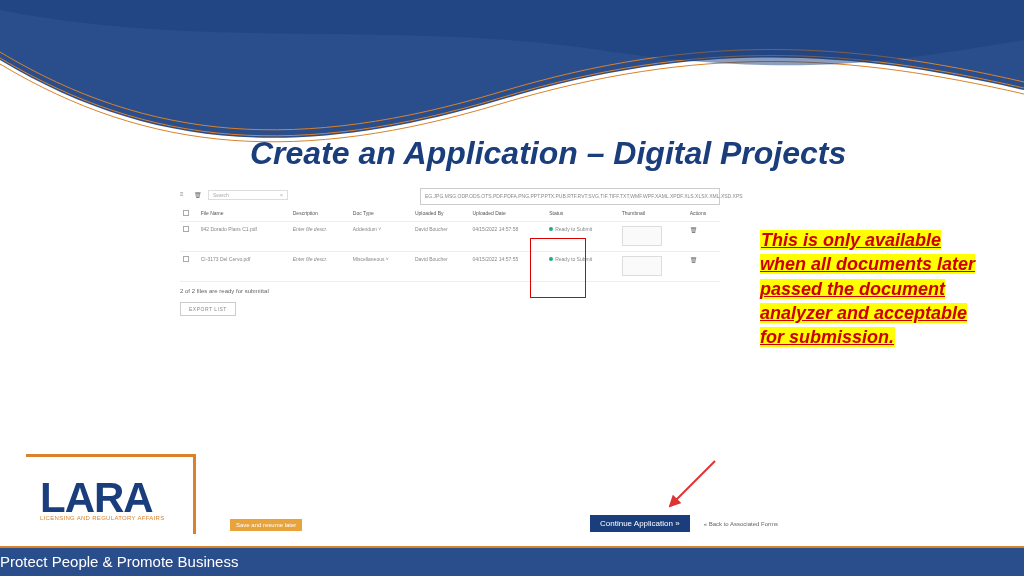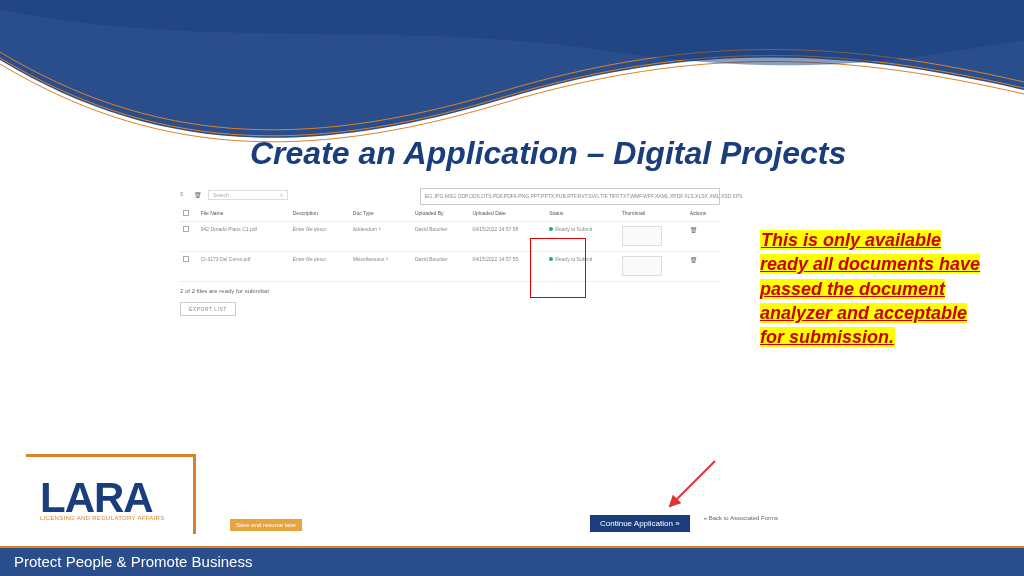--- a/index.html
+++ b/index.html
@@ -36,27 +36,27 @@
 .callout { position: absolute; top: 228px; left: 760px; width: 230px; font-size: 18px; font-weight: bold; font-style: italic; color: #c00; text-decoration: underline; line-height: 1.35; }
 .callout span { background: #ffff00; padding: 0 1px; }
 
 .logo-box { position: absolute; left: 26px; bottom: 42px; width: 170px; height: 80px; border: 3px solid #d9822b; border-left: none; border-bottom: none; }
 .logo-text { position: absolute; left: 40px; bottom: 55px; }
 .logo-main { font-size: 42px; font-weight: 900; color: #1a3d7c; letter-spacing: -1px; line-height: 0.8; }
 .logo-sub { font-size: 6px; color: #d9822b; letter-spacing: 0.3px; }
 
 .save-btn { position: absolute; left: 230px; bottom: 45px; background: #e8a33d; color: #fff; font-size: 6px; padding: 3px 6px; }
 
-.continue-area { position: absolute; left: 590px; bottom: 44px; display: flex; align-items: flex-start; gap: 14px; }
+.continue-area { position: absolute; left: 590px; bottom: 44px; display: flex; align-items: center; gap: 14px; }
 .continue-btn { background: #1a3d7c; color: #fff; font-size: 8px; padding: 4px 10px; }
 .back-link { font-size: 6px; color: #666; }
 
 .arrow { position: absolute; left: 660px; bottom: 60px; }
 
-.footer { position: absolute; bottom: 0; left: 0; width: 1024px; height: 30px; background: #2a4d8c; color: #fff; font-size: 15px; padding: 5px 14px; border-top: 2px solid #d9822b; }
+.footer { position: absolute; bottom: 0; left: 0; width: 1024px; height: 30px; background: #2a4d8c; color: #fff; font-size: 15px; padding: 5px 0; border-top: 2px solid #d9822b; }
 </style>
 </head>
 <body>
 
 <svg class="header-wave" viewBox="0 0 1024 170" preserveAspectRatio="none">
   <path d="M0,0 L1024,0 L1024,90 C850,50 700,40 500,100 C300,160 150,150 0,60 Z" fill="#2a4d8c"></path>
   <path d="M0,58 C150,148 300,158 500,98 C700,38 850,48 1024,88" stroke="#d9822b" stroke-width="1" fill="none"></path>
   <path d="M0,52 C150,142 300,152 500,92 C700,32 850,42 1024,82" stroke="#d9822b" stroke-width="1" fill="none"></path>
   <path d="M0,64 C150,154 300,164 500,104 C700,44 850,54 1024,94" stroke="#d9822b" stroke-width="1" fill="none"></path>
   <path d="M0,0 L1024,0 L1024,40 C900,60 800,80 600,50 C400,20 200,50 0,10 Z" fill="#1a3d7c" opacity="0.5"></path>
@@ -115,21 +115,21 @@
       </tr>
     </tbody>
   </table>
 
   <div class="ready-text">2 of 2 files are ready for submittal</div>
   <div class="export-btn">EXPORT LIST</div>
 </div>
 
 <div class="status-box"></div>
 
-<div class="callout"><span>This is only available ready all documents have passed the document analyzer and acceptable for submission.</span></div>
+<div class="callout"><span>This is only available when all documents later passed the document analyzer and acceptable for submission.</span></div>
 
 <div class="logo-box"></div>
 <div class="logo-text">
   <div class="logo-main">LARA</div>
   <div class="logo-sub">LICENSING AND REGULATORY AFFAIRS</div>
 </div>
 
 <div class="save-btn">Save and resume later</div>
 
 <svg class="arrow" width="70" height="60">

